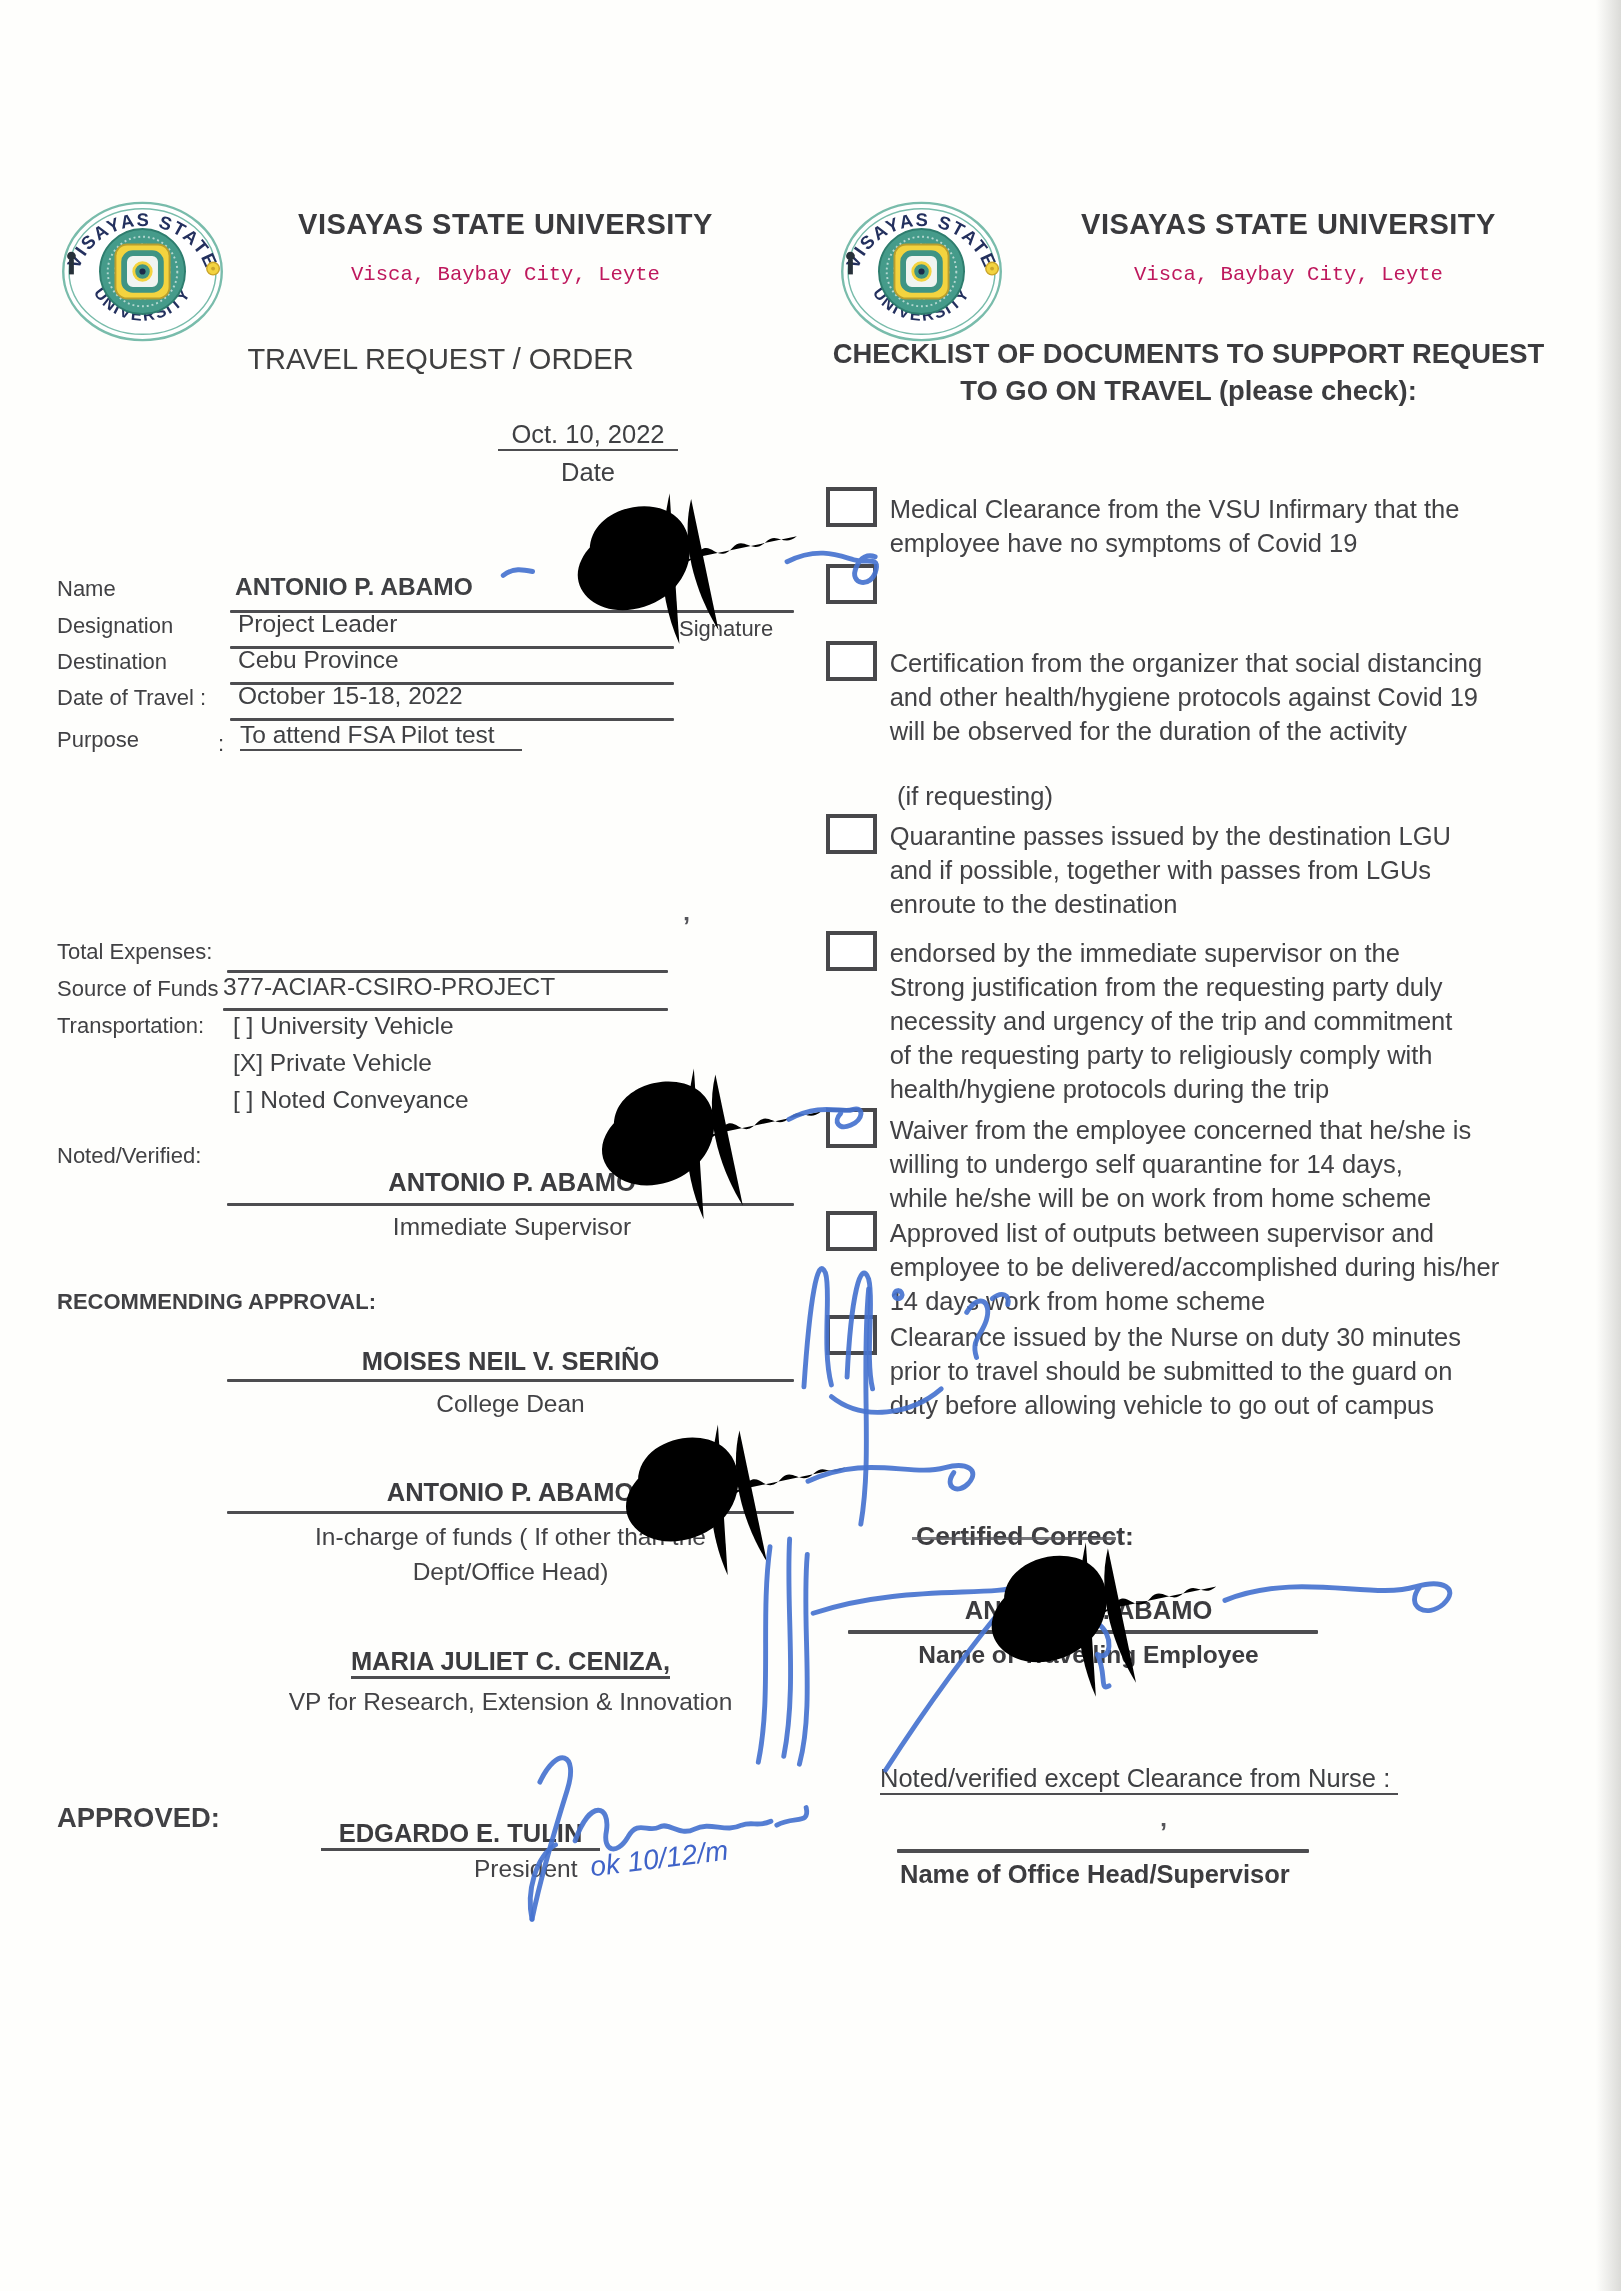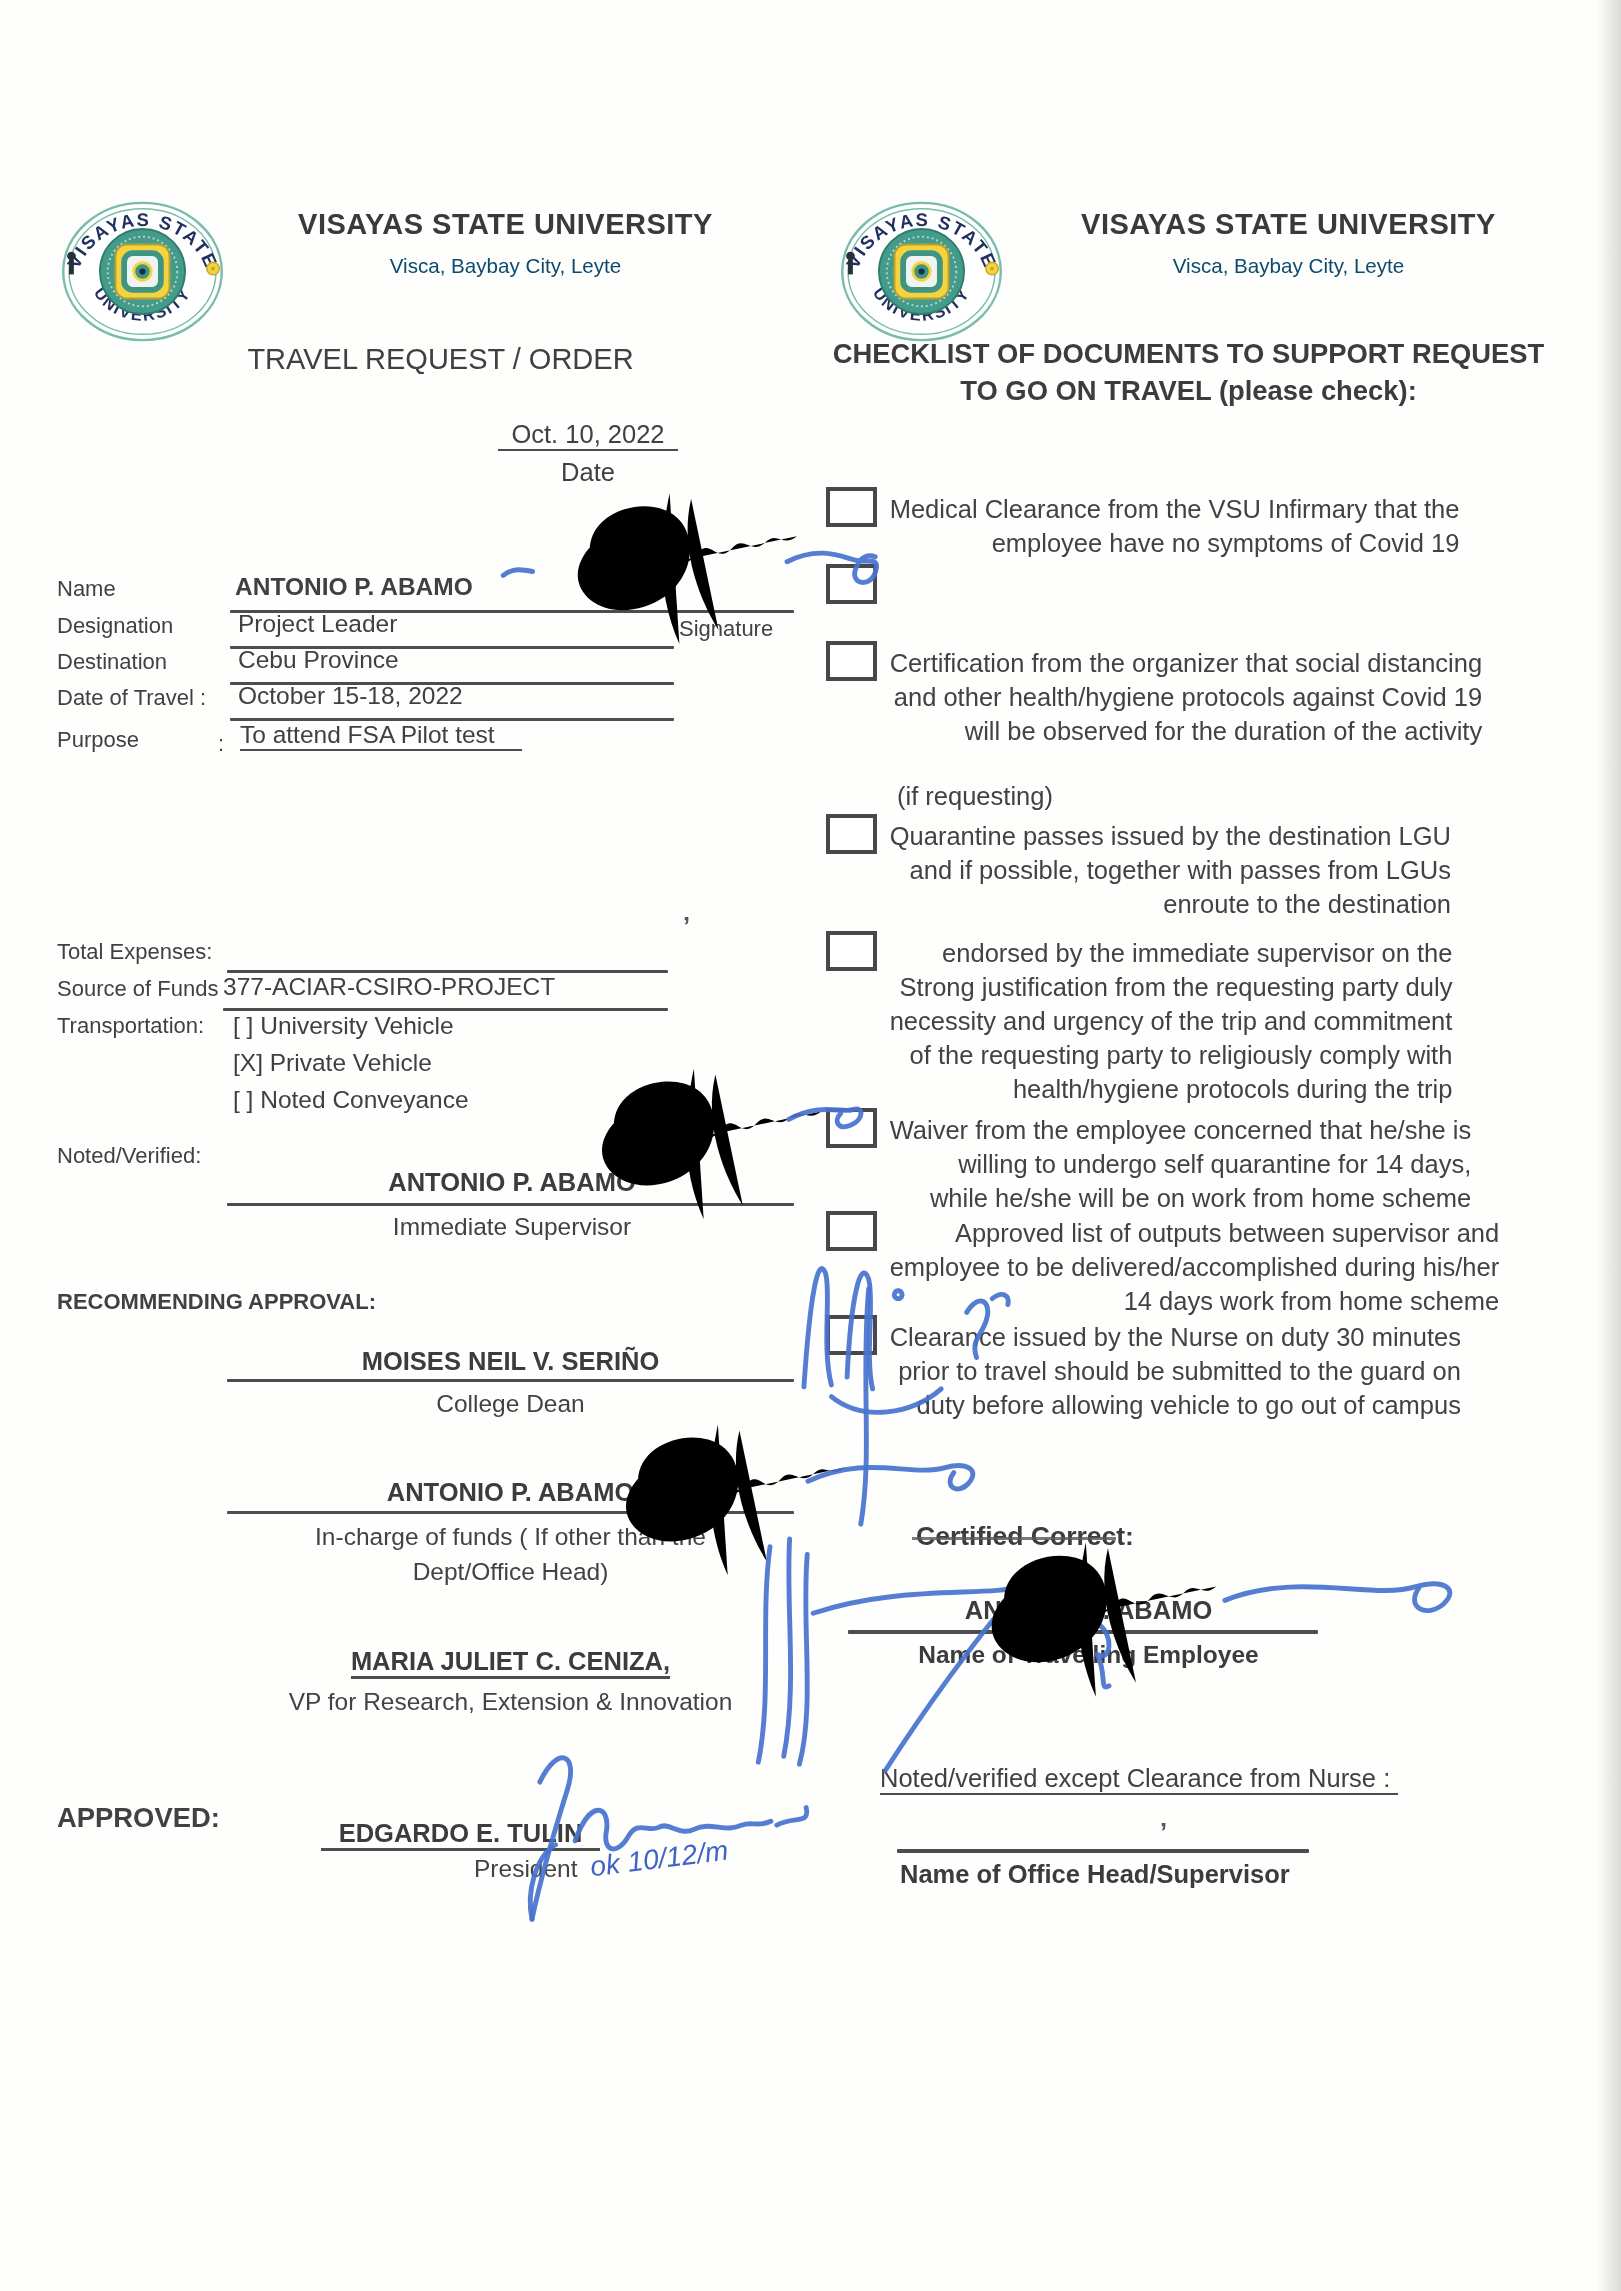--- a/index.html
+++ b/index.html
@@ -6,26 +6,26 @@
   .page{position:relative;width:1621px;height:2292px;background:#fefefc;
         font-family:"Liberation Sans",sans-serif;color:#3f4043;overflow:hidden;}
   .abs{position:absolute;}
   .lbl{font-size:22px;color:#414144;white-space:nowrap;}
   .val{font-size:24.5px;white-space:nowrap;}
   .bold{font-weight:bold;}
   .ctr{text-align:center;}
   .line{position:absolute;height:2.9px;background:#4d4d50;border-radius:1px;}
   .uline{display:inline-block;border-bottom:2.9px solid #4d4d50;}
   .univ-name{font-size:29px;font-weight:bold;color:#3a3a3d;letter-spacing:0.5px;white-space:nowrap;}
-  .univ-addr{font-size:20.6px;margin-top:13px;color:#0c4a6e;}
+  .univ-addr{font-size:20.6px;margin-top:22px;color:#be185d;font-family:Liberation Mono, monospace;}
   .sec-title{font-size:29px;font-weight:normal;color:#404040;white-space:nowrap;}
   .chk-title{font-size:27.4px;font-weight:bold;color:#3c3c3f;line-height:37px;}
   .check-item{position:absolute;left:826px;display:flex;align-items:flex-start;width:706px;}
   .checkbox{flex:none;width:43px;height:32px;border:4.9px solid #48484b;margin-right:12.7px;margin-top:2px;background:#fff;}
-  .check-text{font-size:25.5px;line-height:34px;color:#424245;padding-top:6.9px;text-align:right;}
+  .check-text{font-size:25.5px;line-height:34px;color:#424245;padding-top:6.9px;}
   .name-line{font-size:25.5px;font-weight:bold;color:#3c3c3f;white-space:nowrap;}
   .title-line{font-size:24.5px;color:#424245;white-space:nowrap;}
   .sig{position:absolute;pointer-events:none;}
   .sig path{fill:none;stroke:#4673cf;stroke-width:5;stroke-linecap:round;stroke-linejoin:round;opacity:.92;}
   .handwriting{font-size:28px;font-style:italic;color:#3f63c8;transform:rotate(-7deg);white-space:nowrap;}
   .stray{color:#55555a;font-size:25.5px;font-weight:bold;}
   .scan-edge{position:absolute;right:0;top:0;width:25.5px;height:100%;
              background:linear-gradient(to right,rgba(255,255,255,0),rgba(190,190,186,.55));}
   .strike{position:absolute;height:2.9px;background:#56565b;opacity:.8;}
 </style>

